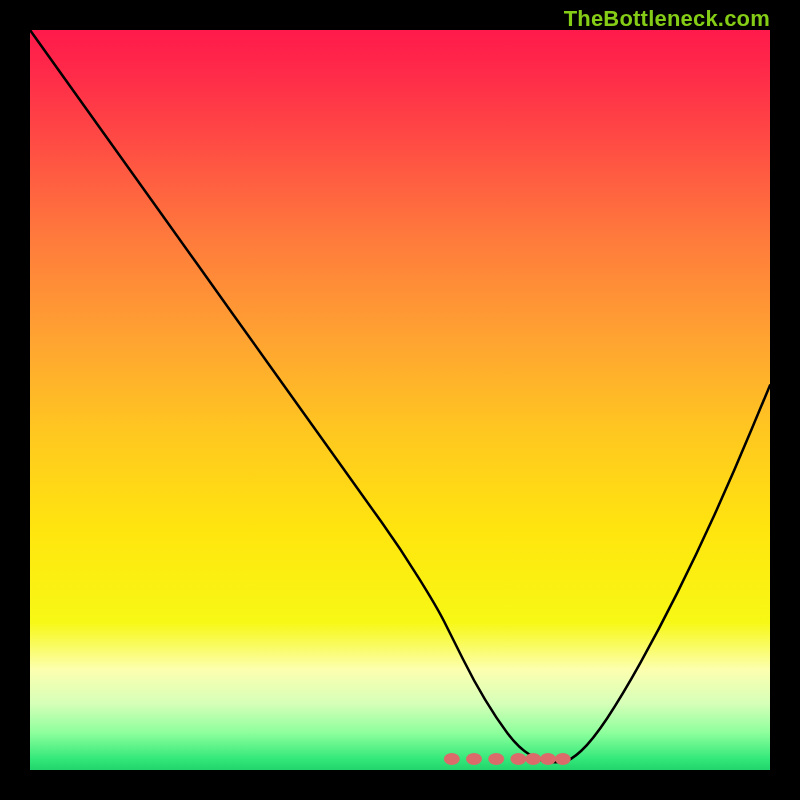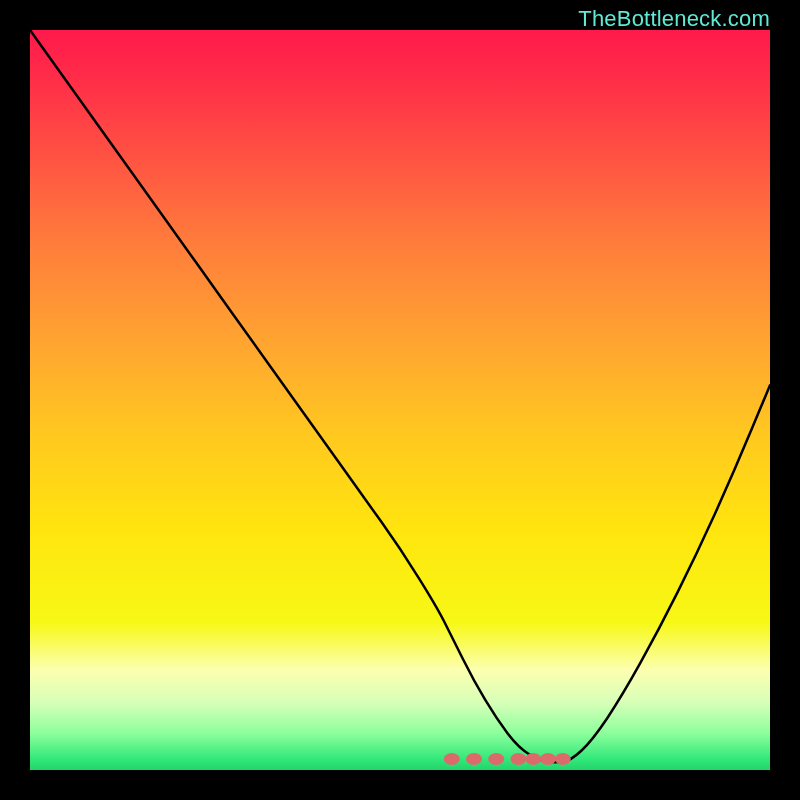--- a/index.html
+++ b/index.html
@@ -36,23 +36,23 @@
     position: absolute;
     left: 0;
     top: 0;
     width: 100%;
     height: 100%;
   }
   .watermark {
     position: absolute;
     top: 6px;
     right: 30px;
-    color: #5eead4;
+    color: #84cc16;
     font-size: 22px;
-    font-weight: 400;
+    font-weight: 700;
     letter-spacing: 0.2px;
   }
 </style>
 </head>
 <body>
 
 <div class="frame">
 
   <div class="watermark">TheBottleneck.com</div>
 

